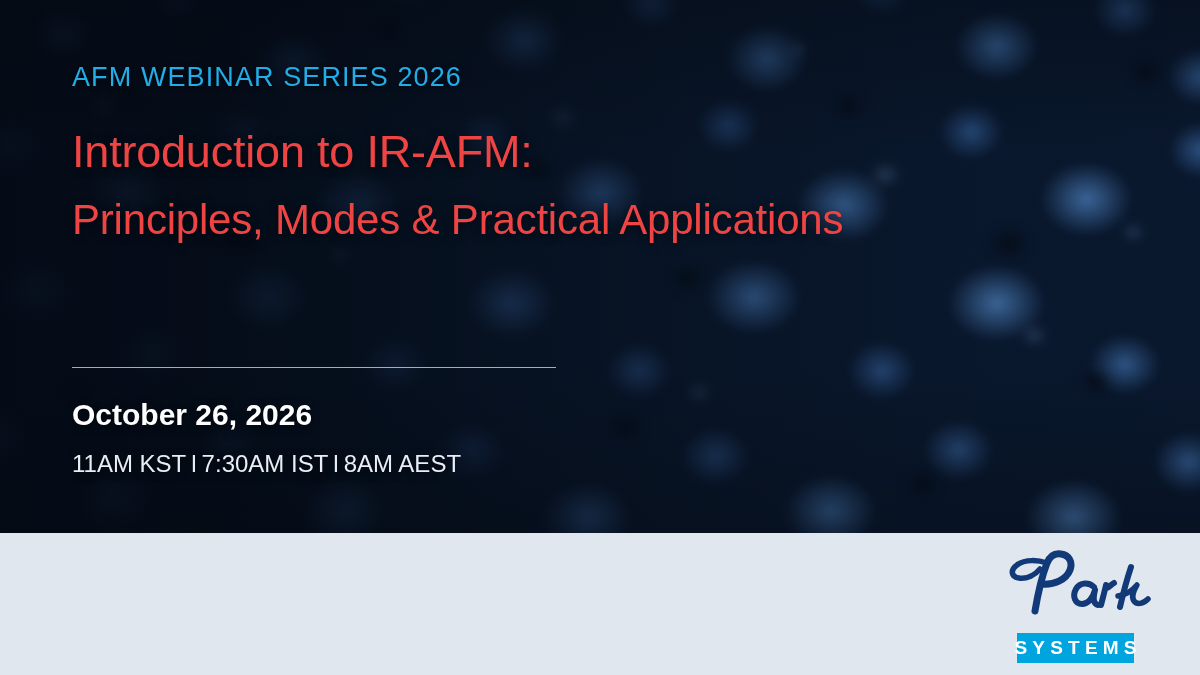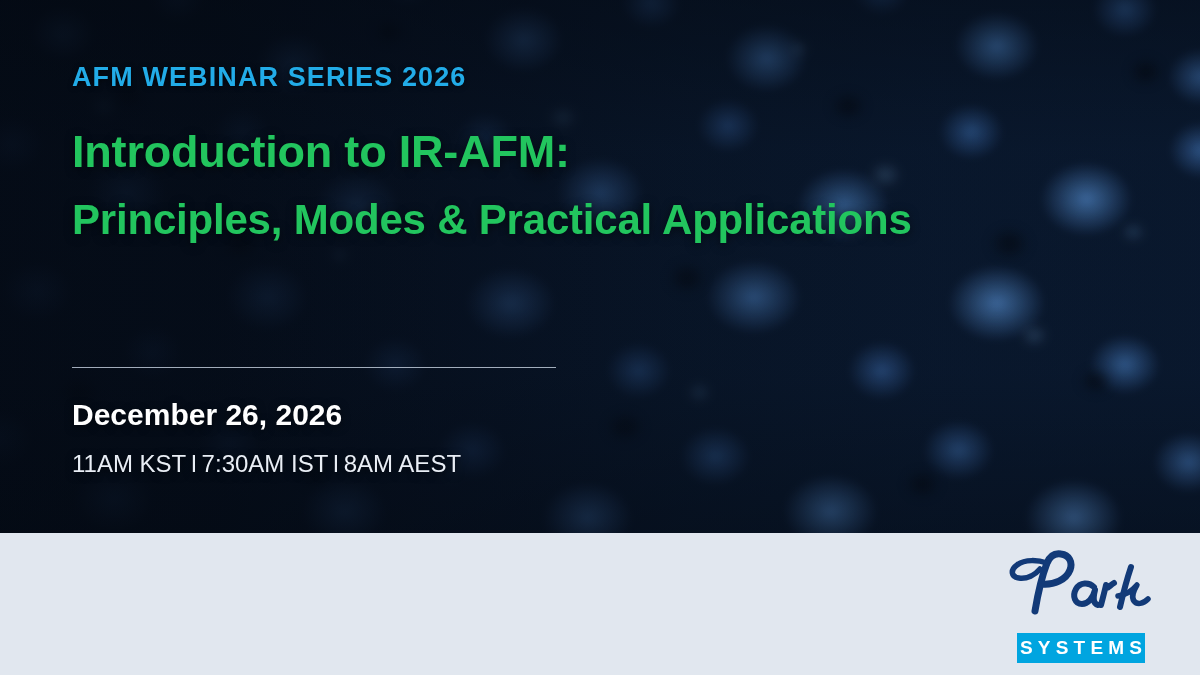--- a/index.html
+++ b/index.html
@@ -156,35 +156,35 @@
     top: 0;
     width: 1060px;
     height: 533px;
   }
 
   .eyebrow {
     position: absolute;
     top: 62px;
     left: 0;
     font-size: 27px;
-    font-weight: 700;
+    font-weight: 400;
     letter-spacing: 1.1px;
     color: #22ace8;
     white-space: nowrap;
     text-shadow: 0 1px 5px rgba(0,0,0,.6);
   }
 
   .title {
     position: absolute;
     top: 118px;
     left: 0;
     width: 1070px;
-    color: #22c55e;
+    color: #ef4444;
     font-size: 45px;
-    font-weight: 700;
+    font-weight: 400;
     line-height: 68px;
     letter-spacing: -0.2px;
     text-shadow: 0 2px 10px rgba(0,0,0,.55);
   }
   .title-line {
     display: block;
     white-space: nowrap;
   }
   .title-line-2 {
     font-size: 42px;
@@ -247,21 +247,21 @@
     position: absolute;
     left: 0;
     top: 0;
     width: 160px;
     height: 72px;
   }
   .logo-systems {
     position: absolute;
     left: 20px;
     top: 84px;
-    width: 128px;
+    width: 117px;
     height: 30px;
     background: #00a5e0;
     color: #ffffff;
     font-size: 19px;
     font-weight: 700;
     letter-spacing: 5.2px;
     text-indent: 5.2px;
     display: flex;
     align-items: center;
     justify-content: center;
@@ -284,21 +284,21 @@
 
       <div class="eyebrow">AFM WEBINAR SERIES 2026</div>
 
       <div class="title">
         <span class="title-line title-line-1">Introduction to IR-AFM:</span>
         <span class="title-line title-line-2">Principles, Modes &amp; Practical Applications</span>
       </div>
 
       <div class="divider"></div>
 
-      <div class="date">December 26, 2026</div>
+      <div class="date">October 26, 2026</div>
 
       <div class="times">
         <span>11AM KST</span><span class="sep">l</span><span>7:30AM IST</span><span class="sep">l</span><span>8AM AEST</span>
       </div>
 
     </div>
   </div>
 
   <div class="footer">
     <div class="logo">

